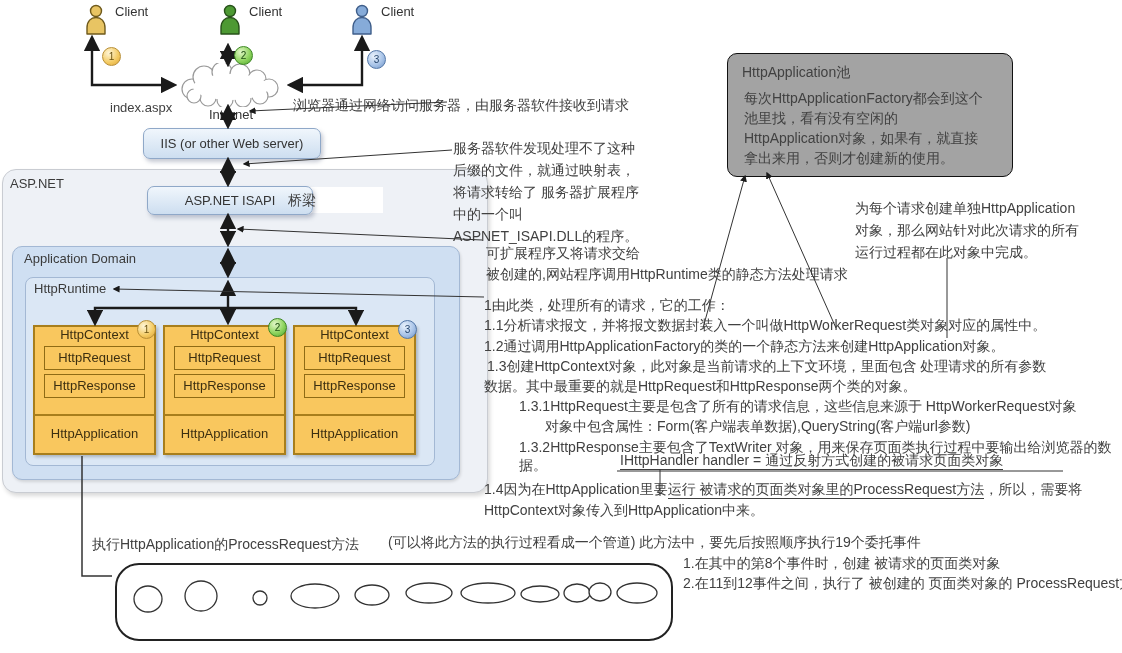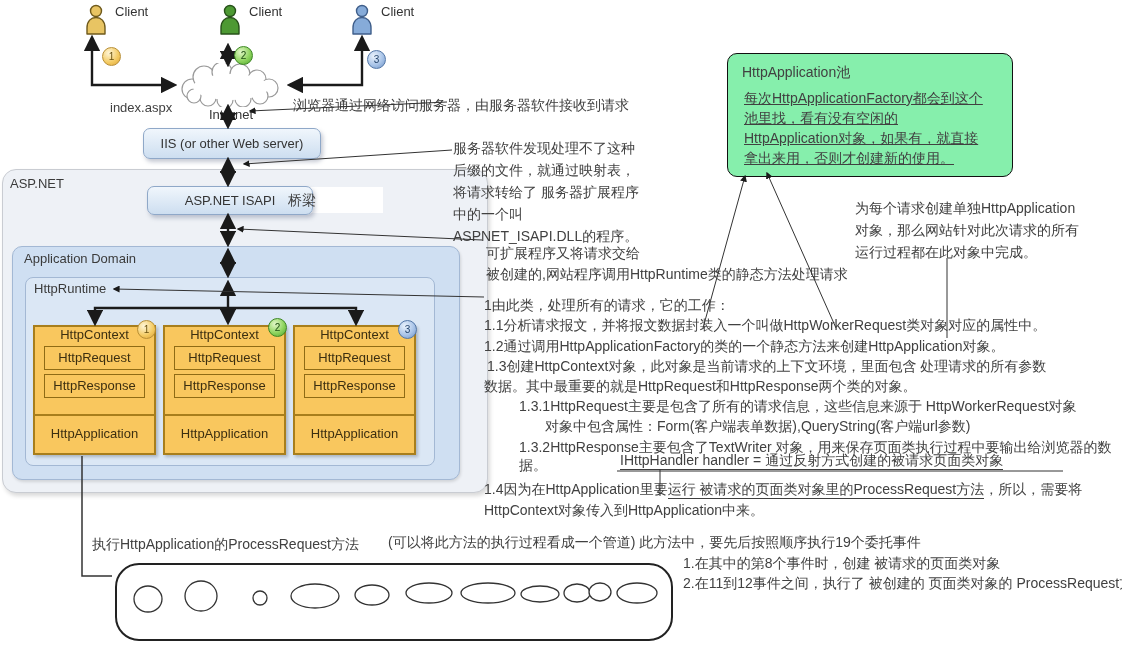--- a/index.html
+++ b/index.html
@@ -31,24 +31,24 @@
   
   .badge{width:17px;height:17px;border-radius:50%;font-size:10px;display:flex;
     align-items:center;justify-content:center;z-index:7;}
   .badge-gold{background:radial-gradient(circle at 35% 30%,#fff6d8,#f3c95f 60%,#dca33c);
     border:1px solid #b98f35;color:#6b5210;}
   .badge-green{background:radial-gradient(circle at 35% 30%,#e2f7c8,#8ed45e 55%,#4ea52e);
     border:1px solid #3c8822;color:#1e4d12;}
   .badge-blue{background:radial-gradient(circle at 35% 30%,#eaf2fc,#a9c4e8 55%,#6d93c6);
     border:1px solid #5377a8;color:#27476e;}
   
-  .pool-box{left:727px;top:53px;width:286px;height:124px;background:#86efac;border:1.5px solid #111;
+  .pool-box{left:727px;top:53px;width:286px;height:124px;background:#a3a3a3;border:1.5px solid #111;
     border-radius:10px;box-sizing:border-box;}
   .pool-title{margin:10px 0 0 14px;font-size:14px;color:#414141;}
-  .pool-body{margin:6px 0 0 16px;font-size:14px;line-height:20px;color:#414141;text-decoration:underline;}
+  .pool-body{margin:6px 0 0 16px;font-size:14px;line-height:20px;color:#414141;}
   .pipeline-box{left:115px;top:563px;width:558px;height:78px;background:#fff;border:2px solid #222;
     border-radius:24px;box-sizing:border-box;}
   
   .note{font-size:14px;color:#414141;white-space:nowrap;z-index:3;}
   .note div{white-space:nowrap;}
   .lh22 div{line-height:22px;}
   .lh21 div{line-height:21px;}
   .small-label{font-size:13px;color:#333;}
   .u{border-bottom:1px solid #3d3d3d;padding-bottom:1px;}
   .cloud-label{left:176px;top:79px;width:110px;text-align:center;font-size:13px;color:#333;z-index:3;margin-top:28px;}

